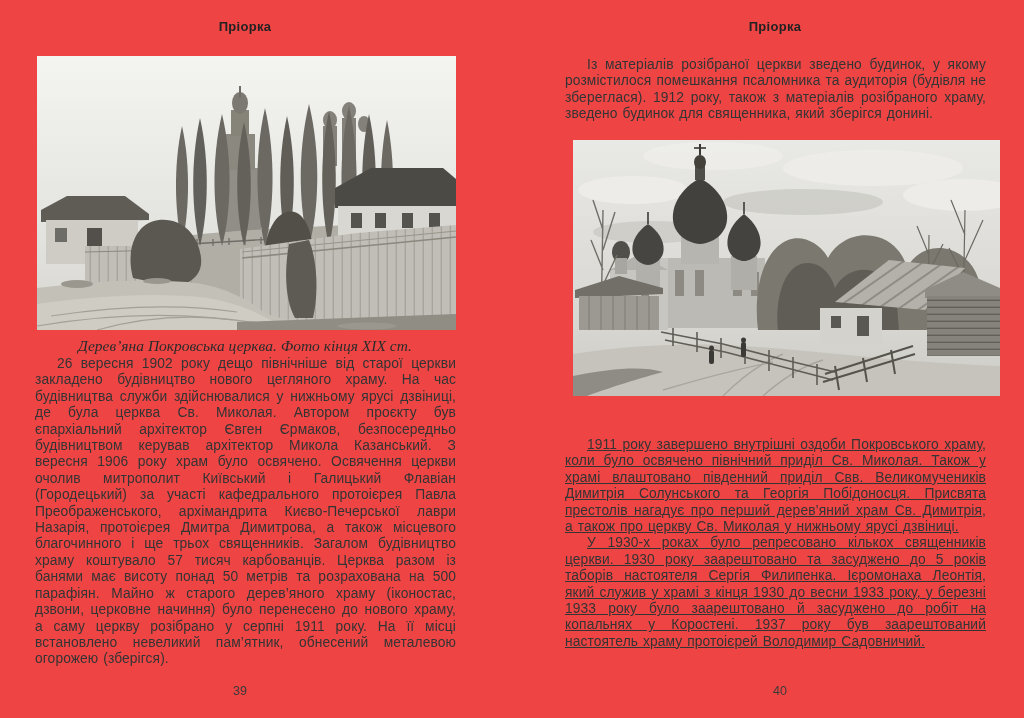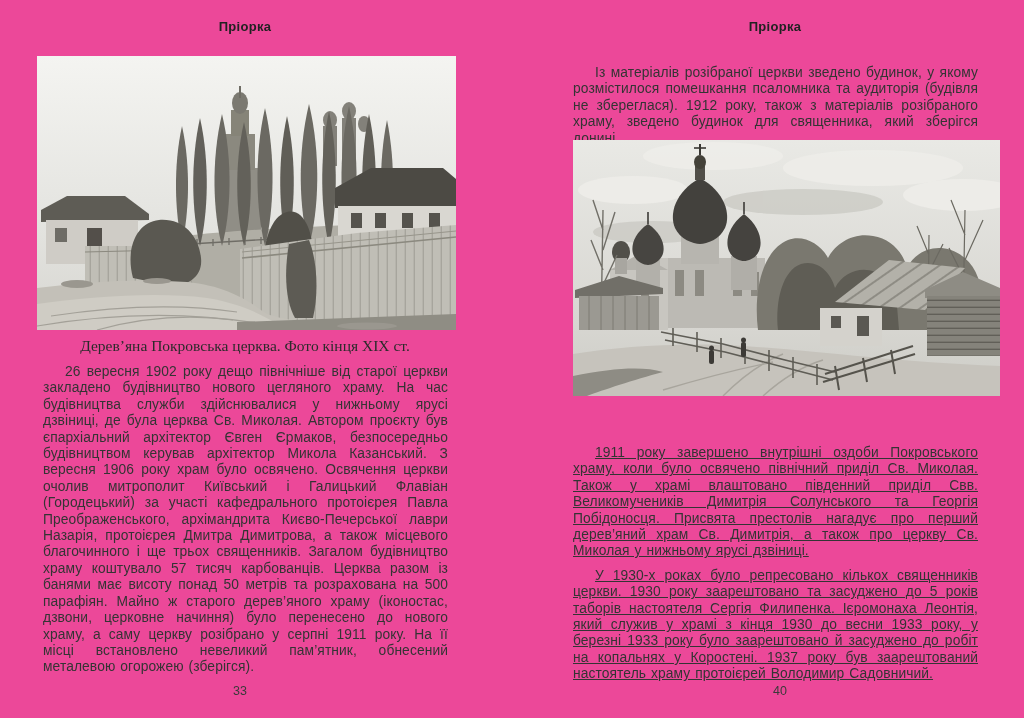--- a/index.html
+++ b/index.html
@@ -4,21 +4,21 @@
 <style>
   html,body{margin:0;padding:0;}
   body{
     width:1024px;height:718px;
     background:#ffffff;
     font-family:"Liberation Sans",sans-serif;
     color:#2e2e2e;
     position:relative;
     overflow:hidden;
   }
-  .spread{position:absolute;inset:0;background:#ec4899;}
+  .spread{position:absolute;inset:0;background:#ef4444;}
   .page{position:absolute;top:0;width:512px;height:718px;}
   .page-left{left:0;}
   .page-right{left:512px;}
 
   .running-head{
     position:absolute;top:19px;width:420px;
     text-align:center;font-size:13px;font-weight:bold;
     letter-spacing:0.3px;color:#222;
   }
   .page-left  .running-head{left:35px;}
@@ -26,33 +26,33 @@
 
   .photo{
     position:absolute;overflow:hidden;background:#e6e6e2;
   }
   .photo svg{display:block;width:100%;height:100%;}
   .photo-left{left:37px;top:56px;width:419px;height:274px;}
   .photo-right{left:61px;top:140px;width:427px;height:256px;}
 
   .caption{
     position:absolute;width:420px;text-align:center;
-    font-family:"Liberation Serif",serif;
+    font-family:"Liberation Serif",serif;font-style:italic;
     font-size:15.5px;color:#2b2b2b;
   }
   .caption-left{left:35px;top:337px;}
   .caption-right{left:53px;top:404px;}
 
   .body-text{
     position:absolute;width:421px;
     font-size:13.8px;line-height:16.4px;
     text-align:justify;color:#343434;
     word-spacing:1px;letter-spacing:0.1px;
   }
-  .body-text p{margin:8px;text-indent:22px;}
+  .body-text p{margin:0;text-indent:22px;}
   .left-body{left:35px;top:356px;}
   .right-intro{left:53px;top:57px;}
   .right-body{left:53px;top:437px;text-decoration:underline;}
 
   .folio{
     position:absolute;top:684px;width:420px;
     text-align:center;font-size:12.5px;color:#3a3a3a;
   }
   .page-left  .folio{left:30px;}
   .page-right .folio{left:58px;}
@@ -176,21 +176,21 @@
         </g>
       </svg>
     </div>
 
     <div class="caption caption-left">Дерев’яна Покровська церква. Фото кінця XIX ст.</div>
 
     <div class="body-text left-body">
       <p>26 вересня 1902 року дещо північніше від старої церкви закладено будівництво нового цегляного храму. На час будівництва служби здійснювалися у нижньому ярусі дзвіниці, де була церква Св. Миколая. Автором проєкту був єпархіальний архітектор Євген Єрмаков, безпосередньо будівництвом керував архітектор Микола Казанський. З вересня 1906 року храм було освячено. Освячення церкви очолив митрополит Київський і Галицький Флавіан (Городецький) за участі кафедрального протоієрея Павла Преображенського, архімандрита Києво-Печерської лаври Назарія, протоієрея Дмитра Димитрова, а також місцевого благочинного і ще трьох священників. Загалом будівництво храму коштувало 57 тисяч карбованців. Церква разом із банями має висоту понад 50 метрів та розрахована на 500 парафіян. Майно ж старого дерев’яного храму (іконостас, дзвони, церковне начиння) було перенесено до нового храму, а саму церкву розібрано у серпні 1911 року. На її місці встановлено невеликий пам’ятник, обнесений металевою огорожею (зберігся).</p>
     </div>
 
-    <div class="folio">33</div>
+    <div class="folio">39</div>
   </div>
 
   <div class="page page-right">
 
     <div class="running-head">Пріорка</div>
 
     <div class="body-text right-intro">
       <p>Із матеріалів розібраної церкви зведено будинок, у якому розмістилося помешкання псаломника та аудиторія (будівля не збереглася). 1912 року, також з матеріалів розібраного храму, зведено будинок для священника, який зберігся донині.</p>
     </div>
 

